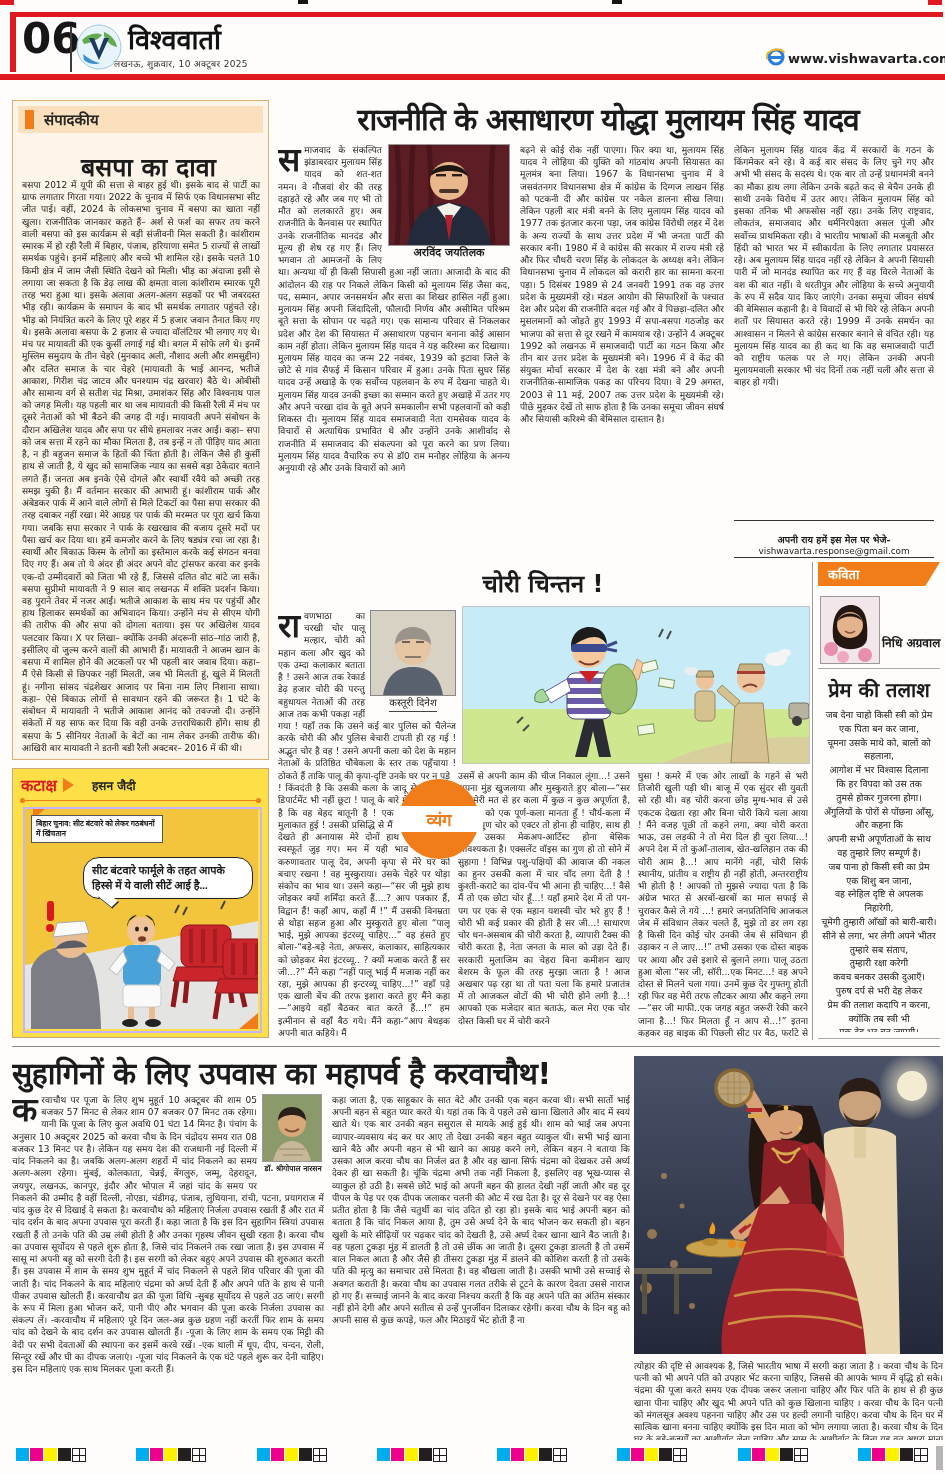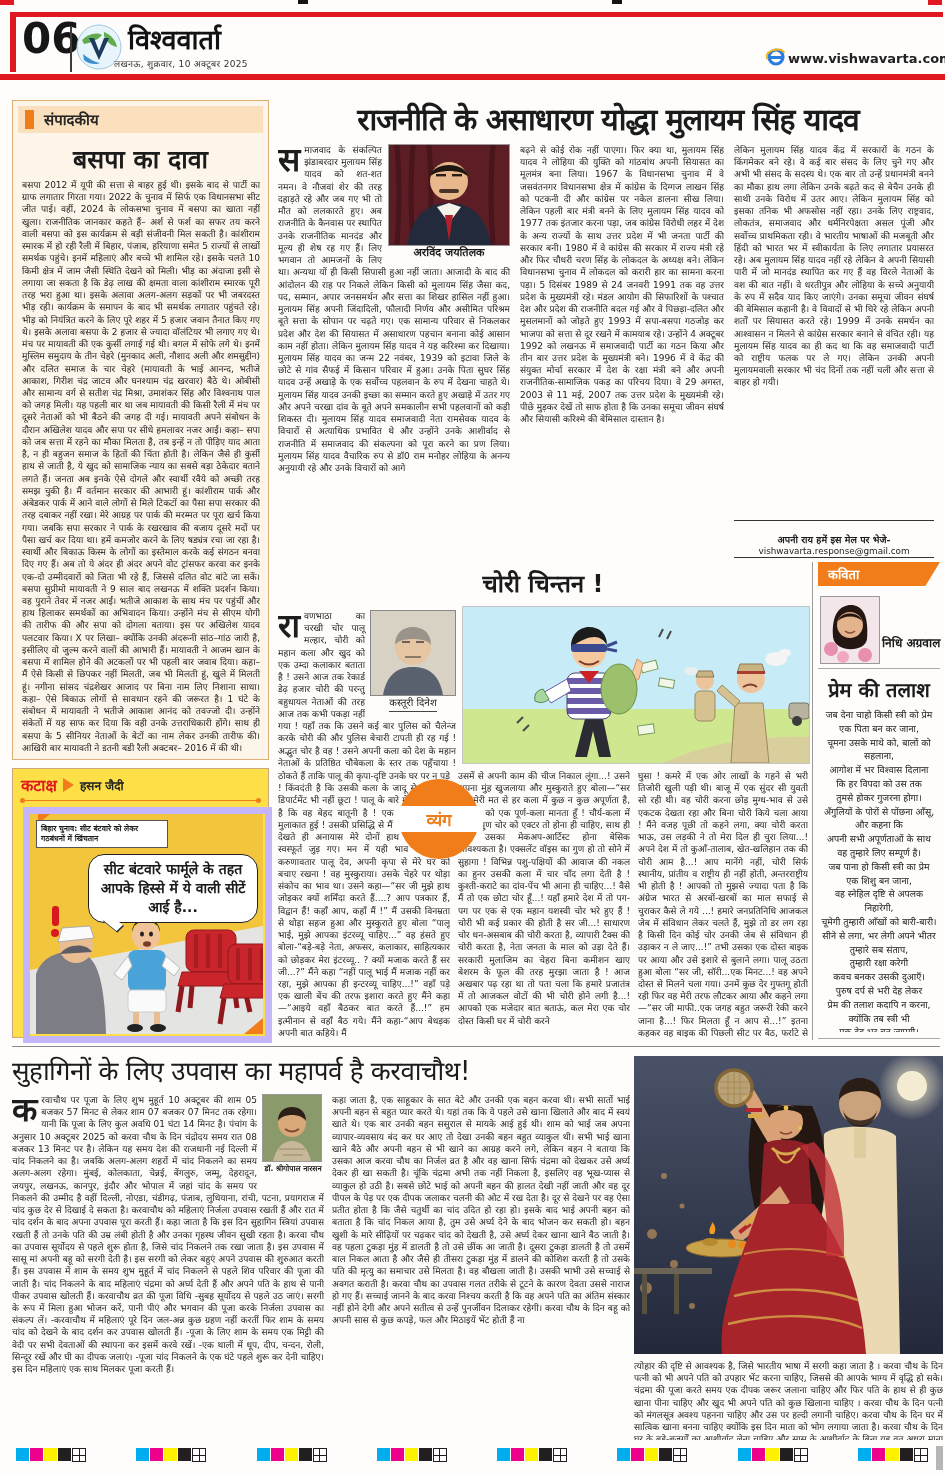--- a/index.html
+++ b/index.html
@@ -66,33 +66,33 @@
   .poemdiv1{left:818px;top:668px;width:122px;height:1px;background:#aaa;}
   .poemtitle{left:816px;top:676px;width:126px;text-align:center;font-size:20px;font-weight:bold;}
   .poemlines{left:814px;top:708px;width:130px;height:324px;overflow:hidden;}
   .poem-line{font-size:9.2px;line-height:1.5;text-align:center;}
   .poemdiv2{left:818px;top:1038px;width:122px;height:1px;background:#aaa;}
   
   .ktbox{left:12px;top:768px;width:257px;height:270px;border:1px solid #caa87c;background:#fde047;box-sizing:border-box;}
   .kthdr{position:absolute;left:8px;top:5px;display:flex;align-items:center;gap:6px;}
   .ktname{font-size:16px;font-weight:bold;color:var(--red);}
   .ktarrow{width:0;height:0;border-left:11px solid var(--orange);border-top:7px solid transparent;border-bottom:7px solid transparent;}
-  .ktauthor{font-size:12px;font-weight:bold;color:#222;}
+  .ktauthor{font-size:12px;font-weight:bold;color:#222;margin-left:12px;}
   .ktline{position:absolute;left:8px;top:31px;right:8px;height:1px;background:var(--orange);}
   .ktline i{position:absolute;top:-2px;width:5px;height:5px;border-radius:50%;background:var(--orange);}
-  .ktpanel{position:absolute;left:10px;top:38px;width:235px;height:222px;border:7px solid #c4b5fd;overflow:hidden;}
+  .ktpanel{position:absolute;left:10px;top:38px;width:235px;height:222px;border:2px solid #c4b5fd;overflow:hidden;font-family:Liberation Serif, serif;}
   .ktcaption{position:absolute;left:6px;top:6px;width:122px;border:1px solid #555;background:#fff;
              font-size:7.6px;font-weight:bold;padding:3px 4px;line-height:1.3;z-index:3;}
-  .ktbubble{position:absolute;left:58px;top:40px;width:152px;background:#fff;border:1.5px solid #222;
-            border-radius:16px;font-size:14px;font-weight:bold;text-align:center;padding:5px 8px;line-height:1.35;z-index:3;}
+  .ktbubble{position:absolute;left:58px;top:48px;width:152px;background:#fff;border:1.5px solid #222;
+            border-radius:16px;font-size:11px;font-weight:bold;text-align:left;padding:5px 8px;line-height:1.35;z-index:3;}
   .ktbubble:after{content:"";position:absolute;left:18px;bottom:-8px;width:12px;height:12px;background:#fff;
             border-right:1.5px solid #222;border-bottom:1.5px solid #222;transform:skewX(35deg) rotate(60deg);}
   
   .hrule{left:12px;top:1046px;width:928px;height:1px;background:#8a8a8a;}
-  .kwhead{left:12px;top:1052px;width:618px;font-size:26px;font-weight:normal;white-space:nowrap;overflow:hidden;letter-spacing:-0.5px;}
+  .kwhead{left:12px;top:1052px;width:618px;font-size:30px;font-weight:bold;white-space:nowrap;overflow:hidden;letter-spacing:-0.5px;}
   .kwc1{left:12px;top:1094px;width:312px;height:346px;}
   .kwc2{left:332px;top:1094px;width:298px;height:346px;}
   .kwphoto{float:right;width:62px;margin:0 0 16px 5px;text-align:center;}
   .kwphoto svg{display:block;border:1px solid #999;}
   .kwcap{font-size:7.5px;font-weight:bold;line-height:1.2;padding-top:1px;}
   .kwimg{left:634px;top:1056px;width:309px;height:298px;overflow:hidden;}
   .kwright{left:634px;top:1360px;width:309px;height:80px;}
   
   .bars{left:16px;top:1448px;width:912px;display:flex;justify-content:space-between;}
   .bargroup{display:flex;gap:1px;}
@@ -139,21 +139,21 @@
     </span>
     <span class="weburl">www.vishwavarta.com</span>
   </div>
   <div class="abs redrule"></div>
 
   <section class="abs edbox">
     <div class="edstrip">
       <span class="edaccent"></span>
       <span class="edlabel">संपादकीय</span>
     </div>
-    <h2 class="edhead" style="margin:0;">बसपा का दावा</h2>
+    <h2 class="edhead" style="margin:8px;">बसपा का दावा</h2>
     <div class="edbody body-txt">बसपा 2012 में यूपी की सत्ता से बाहर हुई थी। इसके बाद से पार्टी का ग्राफ लगातार गिरता गया। 2022 के चुनाव में सिर्फ एक विधानसभा सीट जीत पाई। वहीं, 2024 के लोकसभा चुनाव में बसपा का खाता नहीं खुला। राजनीतिक जानकार कहते हैं– अर्श से फर्श का सफर तय करने वाली बसपा को इस कार्यक्रम से बड़ी संजीवनी मिल सकती है। कांशीराम स्मारक में हो रही रैली में बिहार, पंजाब, हरियाणा समेत 5 राज्यों से लाखों समर्थक पहुंचे। इनमें महिलाएं और बच्चे भी शामिल रहे। इसके चलते 10 किमी क्षेत्र में जाम जैसी स्थिति देखने को मिली। भीड़ का अंदाजा इसी से लगाया जा सकता है कि डेढ़ लाख की क्षमता वाला कांशीराम स्मारक पूरी तरह भरा हुआ था। इसके अलावा अलग-अलग सड़कों पर भी जबरदस्त भीड़ रही। कार्यक्रम के समापन के बाद भी समर्थक लगातार पहुंचते रहे। भीड़ को नियंत्रित करने के लिए पूरे शहर में 5 हजार जवान तैनात किए गए थे। इसके अलावा बसपा के 2 हजार से ज्यादा वॉलंटियर भी लगाए गए थे। मंच पर मायावती की एक कुर्सी लगाई गई थी। बगल में सोफे लगे थे। इनमें मुस्लिम समुदाय के तीन चेहरे (मुनकाद अली, नौशाद अली और शमसुद्दीन) और दलित समाज के चार चेहरे (मायावती के भाई आनन्द, भतीजे आकाश, गिरीश चंद्र जाटव और घनश्याम चंद्र खरवार) बैठे थे। ओबीसी और सामान्य वर्ग से सतीश चंद्र मिश्रा, उमाशंकर सिंह और विश्वनाथ पाल को जगह मिली। यह पहली बार था जब मायावती की किसी रैली में मंच पर दूसरे नेताओं को भी बैठने की जगह दी गई। मायावती अपने संबोधन के दौरान अखिलेश यादव और सपा पर सीधे हमलावर नजर आईं। कहा– सपा को जब सत्ता में रहने का मौका मिलता है, तब इन्हें न तो पीड़िए याद आता है, न ही बहुजन समाज के हितों की चिंता होती है। लेकिन जैसे ही कुर्सी हाथ से जाती है, ये खुद को सामाजिक न्याय का सबसे बड़ा ठेकेदार बताने लगते हैं। जनता अब इनके ऐसे दोगले और स्वार्थी रवैये को अच्छी तरह समझ चुकी है। मैं वर्तमान सरकार की आभारी हूं। कांशीराम पार्क और अंबेडकर पार्क में आने वाले लोगों से मिले टिकटों का पैसा सपा सरकार की तरह दबाकर नहीं रखा। मेरे आग्रह पर पार्क की मरम्मत पर पूरा खर्च किया गया। जबकि सपा सरकार ने पार्क के रखरखाव की बजाय दूसरे मदों पर पैसा खर्च कर दिया था। हमें कमजोर करने के लिए षड्यंत्र रचा जा रहा है। स्वार्थी और बिकाऊ किस्म के लोगों का इस्तेमाल करके कई संगठन बनवा दिए गए हैं। अब तो ये अंदर ही अंदर अपने वोट ट्रांसफर करवा कर इनके एक-दो उम्मीदवारों को जिता भी रहे हैं, जिससे दलित वोट बांटे जा सकें। बसपा सुप्रीमो मायावती ने 9 साल बाद लखनऊ में शक्ति प्रदर्शन किया। वह पुराने तेवर में नजर आईं। भतीजे आकाश के साथ मंच पर पहुंचीं और हाथ हिलाकर समर्थकों का अभिवादन किया। उन्होंने मंच से सीएम योगी की तारीफ की और सपा को दोगला बताया। इस पर अखिलेश यादव पलटवार किया। X पर लिखा– क्योंकि उनकी अंदरूनी सांठ–गांठ जारी है, इसीलिए वो जुल्म करने वालों की आभारी हैं। मायावती ने आजम खान के बसपा में शामिल होने की अटकलों पर भी पहली बार जवाब दिया। कहा– मैं ऐसे किसी से छिपकर नहीं मिलती, जब भी मिलती हूं, खुले में मिलती हूं। नगीना सांसद चंद्रशेखर आजाद पर बिना नाम लिए निशाना साधा। कहा– ऐसे बिकाऊ लोगों से सावधान रहने की जरूरत है। 1 घंटे के संबोधन में मायावती ने भतीजे आकाश आनंद को तवज्जो दी। उन्होंने संकेतों में यह साफ कर दिया कि वही उनके उत्तराधिकारी होंगे। साथ ही बसपा के 5 सीनियर नेताओं के बेटों का नाम लेकर उनकी तारीफ की। आखिरी बार मायावती ने इतनी बड़ी रैली अक्टूबर– 2016 में की थी।</div>
   </section>
 
   <h1 class="abs leadhead" style="margin:0;">राजनीति के असाधारण योद्धा मुलायम सिंह यादव</h1>
   <div class="abs lcol1 body-txt">
     <span class="authphoto">
       <svg width="120" height="100" viewBox="0 0 120 100">
         <rect width="120" height="100" fill="#5d1d24"></rect>
         <path d="M8 0 q4 50 0 100 M24 0 q-4 50 0 100 M40 0 q4 50 0 100 M104 0 q-4 50 0 100" stroke="#47151b" stroke-width="5" fill="none"></path>
         <path d="M18 100 C24 66 42 58 60 58 C78 58 96 66 102 100 Z" fill="#232a3c"></path>

